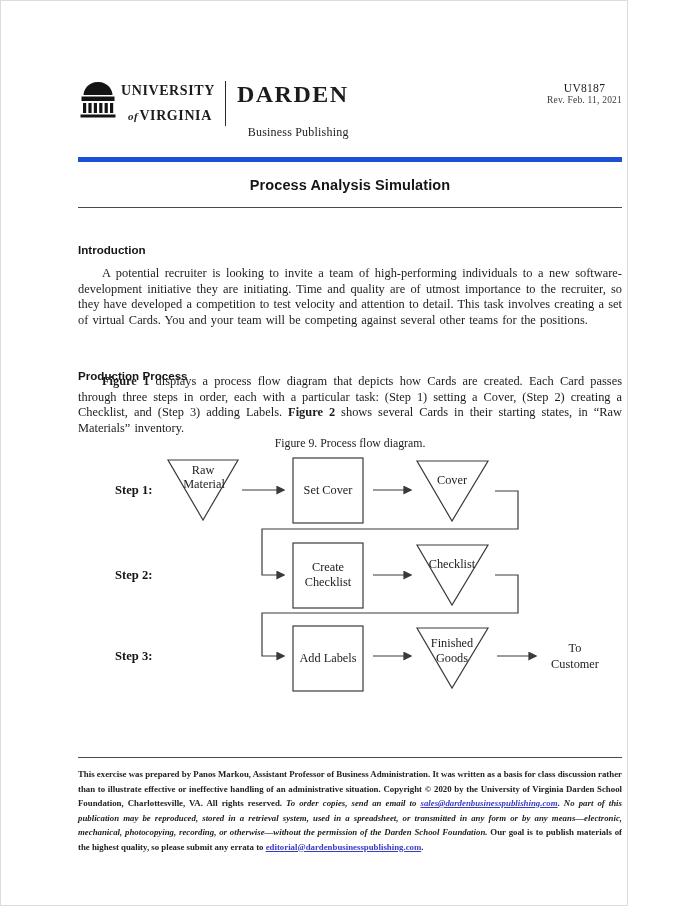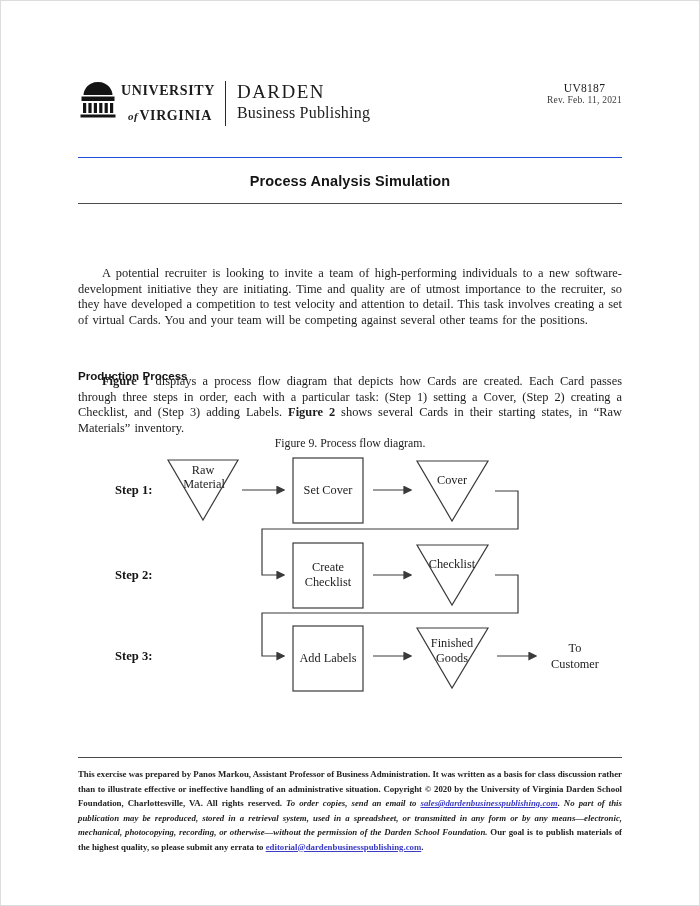--- a/index.html
+++ b/index.html
@@ -1,46 +1,46 @@
 <!DOCTYPE html>
 <html><head>
 <meta charset="utf-8">
 <style>
   html,body{margin:0;padding:0;background:#ffffff;}
   .page{
     position:relative;
-    width:700px;height:906px;
+    width:628px;height:906px;
     background:#ffffff;
     box-shadow: inset 0 0 0 1px #dcdcdc;
     font-family:"Liberation Serif", serif;
     color:#1c1c1c;
     overflow:hidden;
   }
   .abs{position:absolute;left:78px;width:544px;}
 
   
   .header{top:80px;display:flex;justify-content:space-between;align-items:flex-start;}
   .logo-block{display:flex;align-items:flex-start;}
   .rotunda{width:40px;height:37px;display:block;margin-top:2px;}
   .univ-text{margin-left:3px;margin-top:4px;line-height:1;}
   .univ-text .u1{font-size:14px;font-weight:bold;letter-spacing:.6px;}
   .univ-text .u2{font-size:14px;font-weight:bold;letter-spacing:.6px;padding-left:7px;margin-top:11px;}
   .univ-text .ofw{font-style:italic;font-size:11px;font-weight:bold;padding-right:1px;}
   .logo-divider{width:1px;background:#2a2a2a;height:45px;margin:1px 11px 0 10px;}
   .darden-text{margin-top:2px;line-height:1;}
-  .darden-text .brand{font-size:19px;font-weight:normal;letter-spacing:1.5px;}
-  .darden-text .brand-sub{font-size:16px;margin-top:4px;letter-spacing:.2px;}
+  .darden-text .brand{font-size:24px;font-weight:bold;letter-spacing:1.5px;}
+  .darden-text .brand-sub{font-size:12px;margin-top:20px;letter-spacing:.2px;text-align:right;}
   .docnum{text-align:center;line-height:1;margin-top:3px;}
   .docnum .num{font-size:11.5px;letter-spacing:.3px;}
   .docnum .rev{font-size:9.5px;color:#3a3a3a;margin-top:1px;letter-spacing:.2px;}
 
   
   .titleblock{
     top:157px;height:45px;
-    border-top:1px solid #1d4ed8;border-bottom:1px solid #4a4a4a;
+    border-top:5px solid #1d4ed8;border-bottom:1px solid #4a4a4a;
     display:flex;align-items:center;justify-content:center;
   }
   .titleblock h1{
     margin:0;font-family:"Liberation Sans", sans-serif;
     font-size:14.5px;font-weight:bold;color:#151515;letter-spacing:.1px;
   }
 
   
   .sect-heading{
     font-family:"Liberation Sans", sans-serif;
@@ -102,20 +102,21 @@
     <div class="docnum">
       <div class="num">UV8187</div>
       <div class="rev">Rev. Feb. 11, 2021</div>
     </div>
   </div>
 
   <div class="abs titleblock">
     <h1>Process Analysis Simulation</h1>
   </div>
 
+  <div class="abs sect-heading" style="top:243px;">Introduction</div>
   <p class="abs para" style="top:266px;margin:0;">A potential recruiter is looking to invite a team of high-performing individuals to a new software-development initiative they are initiating. Time and quality are of utmost importance to the recruiter, so they have developed a competition to test velocity and attention to detail. This task involves creating a set of virtual Cards. You and your team will be competing against several other teams for the positions.</p>
 
   <div class="abs sect-heading" style="top:369px;">Production Process</div>
   <p class="abs para" style="top:374px;margin:0;"><span class="bold">Figure 1</span><span> displays a process flow diagram that depicts how Cards are created. Each Card passes through three steps in order, each with a particular task: (Step 1) setting a Cover, (Step 2) creating a Checklist, and (Step 3) adding Labels. </span><span class="bold">Figure 2</span><span> shows several Cards in their starting states, in “Raw Materials” inventory.</span></p>
 
   <div class="abs fig-caption">Figure 9. Process flow diagram.</div>
 
   <div class="abs diagram">
     <svg width="544" height="245" viewBox="0 0 544 245">
       <defs>

